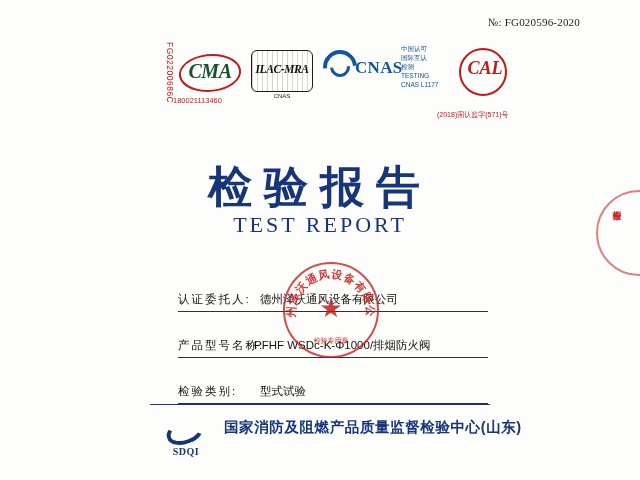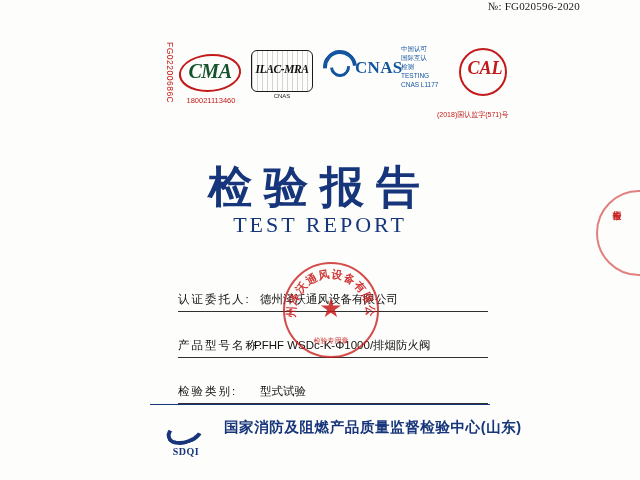--- a/index.html
+++ b/index.html
@@ -18,21 +18,21 @@
   .doc-sheet {
     position: absolute;
     left: 0; top: 0;
     width: 640px; height: 480px;
     background: #fdfdfb;
   }
   
   .report-no {
     position: absolute;
     right: 60px;
-    top: 0;
+    top: 16px;
     font-size: 11px;
     color: #1b1b1b;
     letter-spacing: 0.2px;
     font-family: "Liberation Serif", serif;
     white-space: nowrap;
   }
   
   .logo-strip {
     position: absolute;
     left: 165px;
@@ -78,21 +78,20 @@
     font-style: italic;
     color: #14532d;
     font-family: "Liberation Serif", serif;
     letter-spacing: -0.5px;
   }
   .cma .code {
     position: absolute;
     left: -6px;
     top: 46px;
     width: 76px;
-    text-align: center;
     font-size: 7.5px;
     color: #c21a1a;
     font-family: "Liberation Sans", sans-serif;
   }
   
   .ilac {
     position: absolute;
     left: 84px;
     top: 12px;
     width: 66px;

